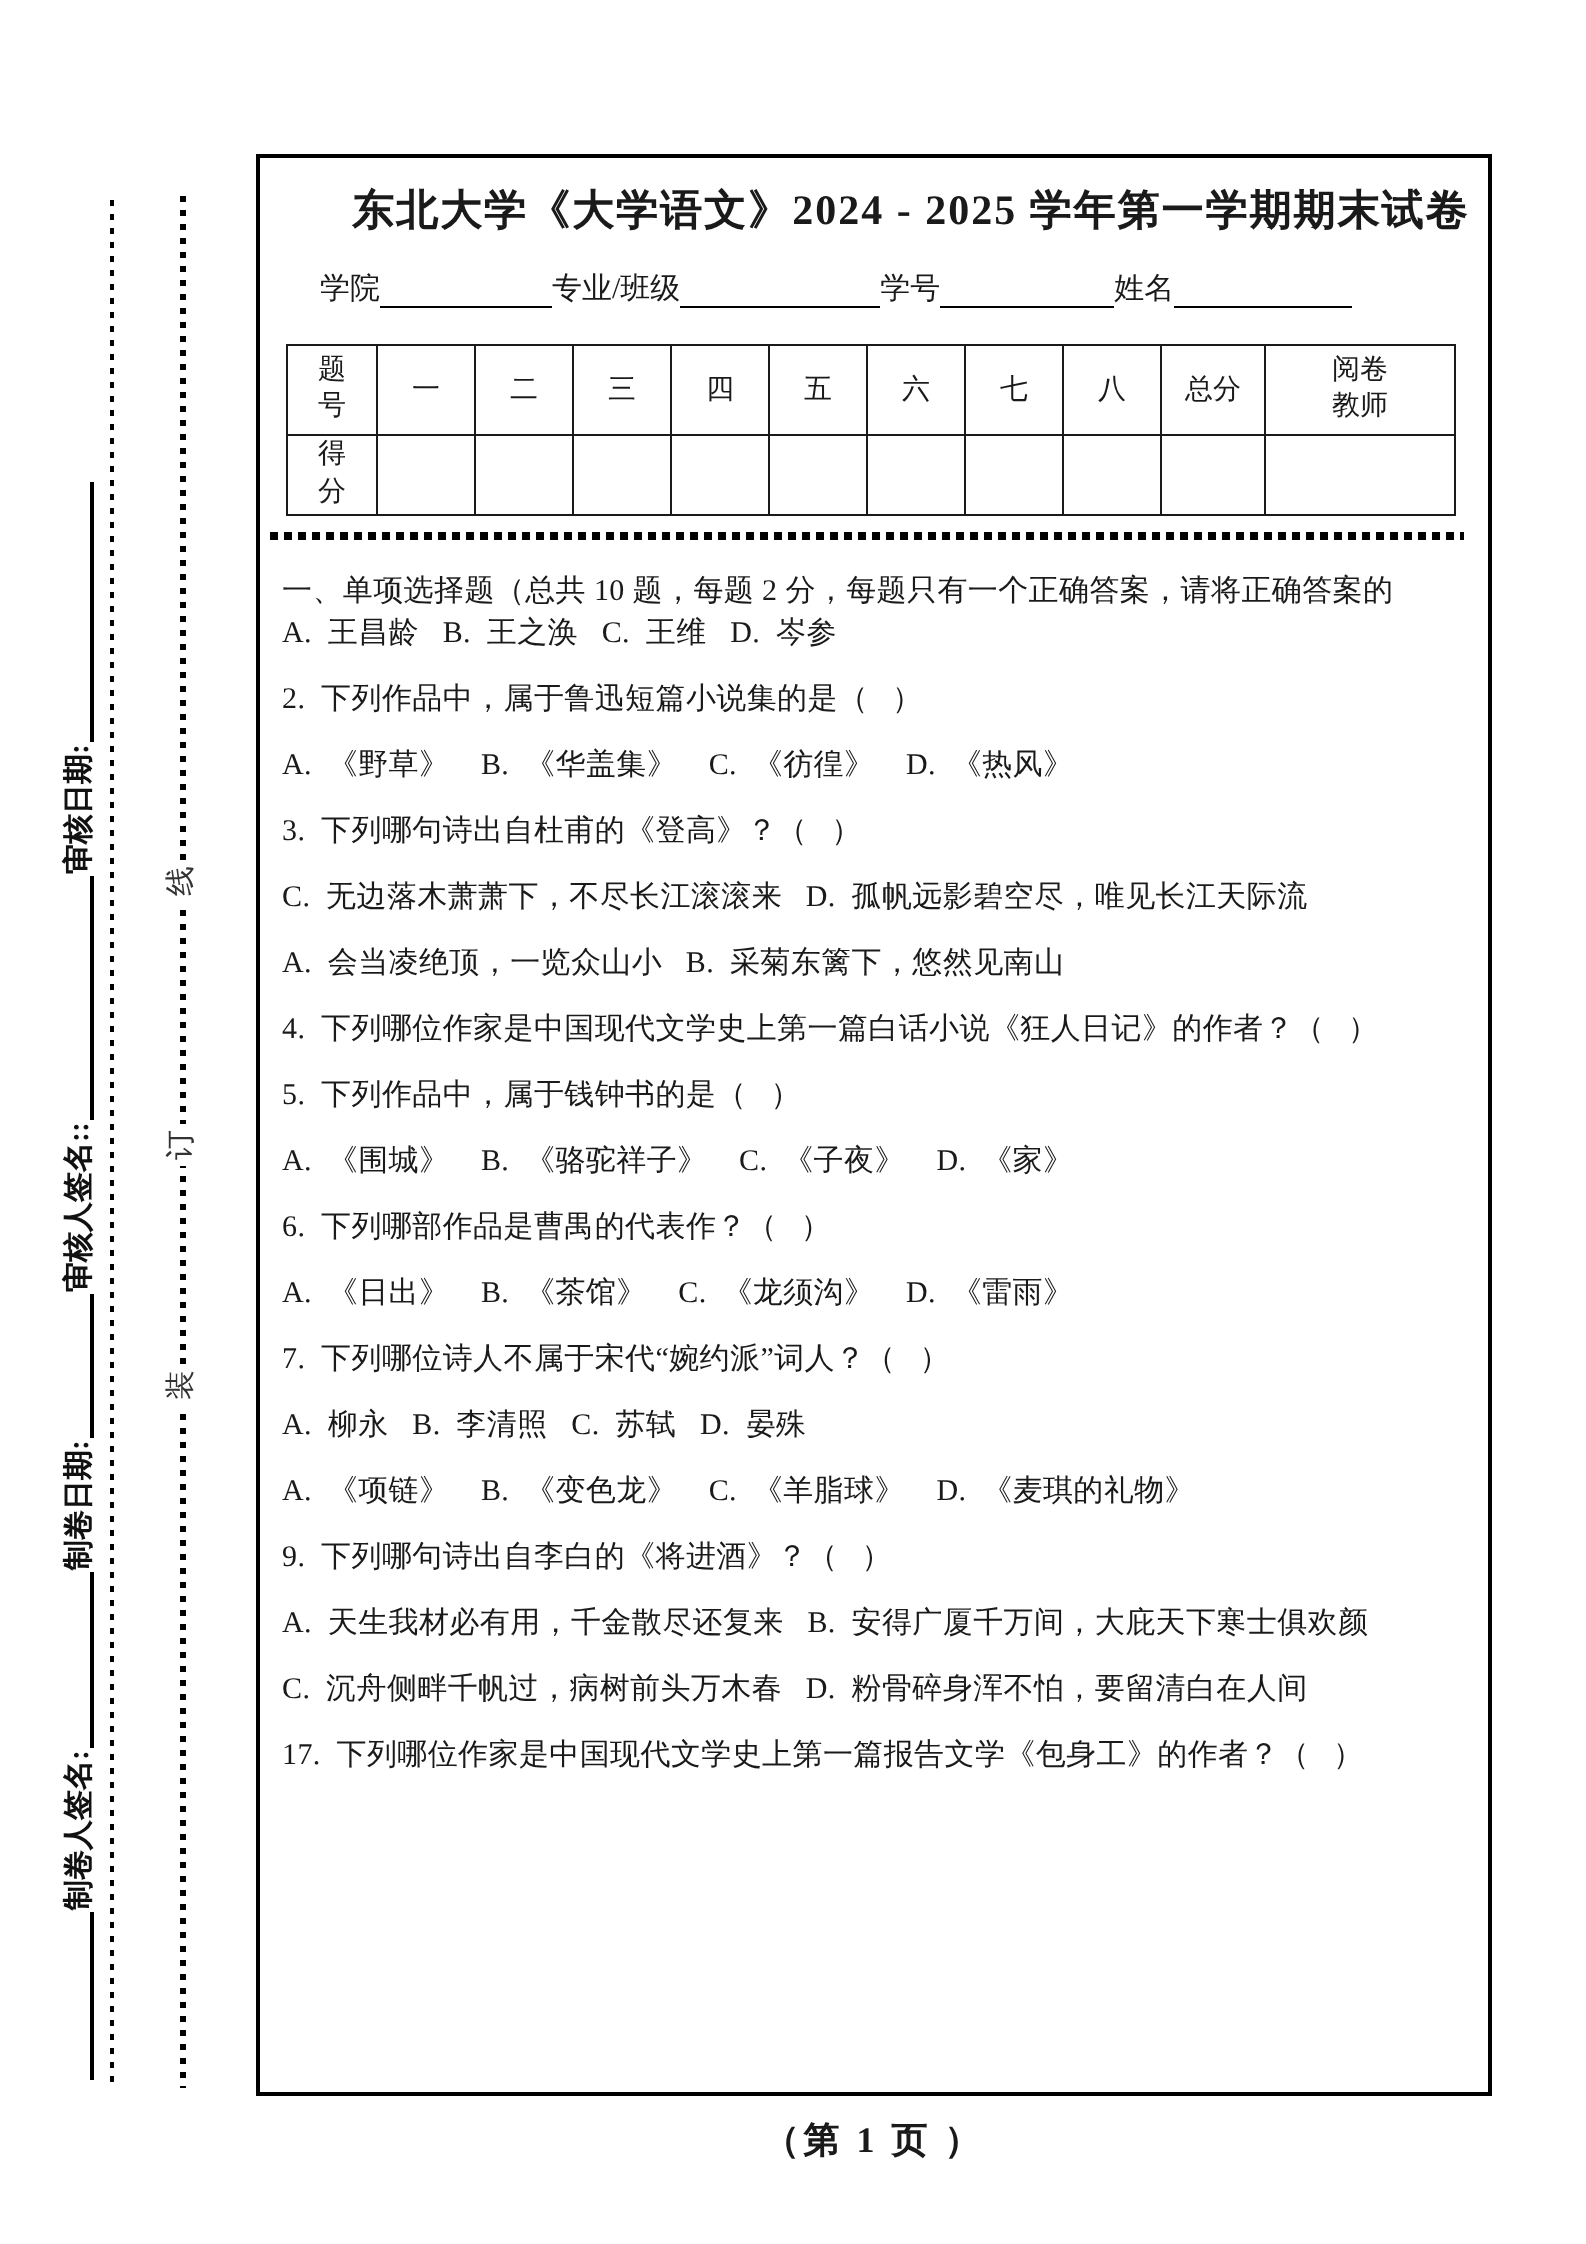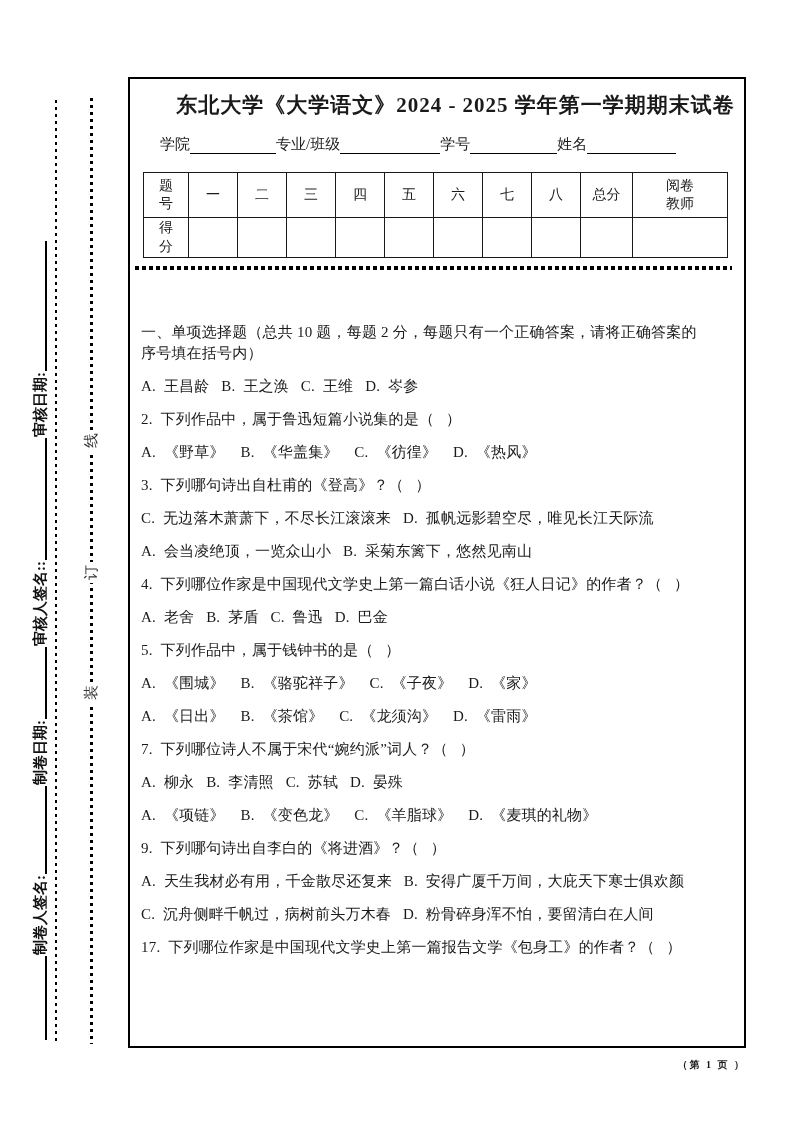--- a/index.html
+++ b/index.html
@@ -64,25 +64,25 @@
   .dotsep {
     position:absolute; left:5px; top:187px; width:597px; height:4px;
     background:repeating-linear-gradient(90deg,#000 0 4px,transparent 4px 7px);
   }
 
   .questions { position:absolute; top:207px; left:11px; right:11px; }
   .line {
     font-size:15px; line-height:21px; margin-bottom:12px;
     white-space:pre-wrap; letter-spacing:0.2px;
   }
-  .line.intro1 { margin-bottom:0;margin-top:36px; }
+  .line.intro1 { margin-bottom:0; }
 
   .page-footer {
     position:absolute; left:128px; top:1058px; width:618px;
-    text-align:right; font-size:10px; font-weight:bold; letter-spacing:2px;
+    text-align:center; font-size:18px; font-weight:bold; letter-spacing:2px;
   }
 </style>
 </head>
 <body>
 
 <div class="page">
 
   <div class="seal-labels">
     <span class="blank bw1"></span>
     <span class="lbl">制卷人签名:</span>
@@ -160,37 +160,36 @@
         <td></td>
         <td></td>
       </tr>
     </tbody>
       </table>
 
     <div class="dotsep"></div>
 
     <div class="questions">
       <div class="line intro1">一、单项选择题（总共 10 题，每题 2 分，每题只有一个正确答案，请将正确答案的</div>
-      <div class="line">序号填在括号内）</div>
 
       <div class="line">A.  王昌龄   B.  王之涣   C.  王维   D.  岑参</div>
 
       <div class="line">2.  下列作品中，属于鲁迅短篇小说集的是（   ）</div>
       <div class="line">A.  《野草》    B.  《华盖集》    C.  《彷徨》    D.  《热风》</div>
 
       <div class="line">3.  下列哪句诗出自杜甫的《登高》？（   ）</div>
       <div class="line">C.  无边落木萧萧下，不尽长江滚滚来   D.  孤帆远影碧空尽，唯见长江天际流</div>
       <div class="line">A.  会当凌绝顶，一览众山小   B.  采菊东篱下，悠然见南山</div>
 
       <div class="line">4.  下列哪位作家是中国现代文学史上第一篇白话小说《狂人日记》的作者？（   ）</div>
-      <div class="line">A.  老舍   B.  茅盾   C.  鲁迅   D.  巴金</div>
 
       <div class="line">5.  下列作品中，属于钱钟书的是（   ）</div>
       <div class="line">A.  《围城》    B.  《骆驼祥子》    C.  《子夜》    D.  《家》</div>
 
+      <div class="line">6.  下列哪部作品是曹禺的代表作？（   ）</div>
       <div class="line">A.  《日出》    B.  《茶馆》    C.  《龙须沟》    D.  《雷雨》</div>
 
       <div class="line">7.  下列哪位诗人不属于宋代“婉约派”词人？（   ）</div>
       <div class="line">A.  柳永   B.  李清照   C.  苏轼   D.  晏殊</div>
 
       <div class="line">A.  《项链》    B.  《变色龙》    C.  《羊脂球》    D.  《麦琪的礼物》</div>
 
       <div class="line">9.  下列哪句诗出自李白的《将进酒》？（   ）</div>
       <div class="line">A.  天生我材必有用，千金散尽还复来   B.  安得广厦千万间，大庇天下寒士俱欢颜</div>
       <div class="line">C.  沉舟侧畔千帆过，病树前头万木春   D.  粉骨碎身浑不怕，要留清白在人间</div>

